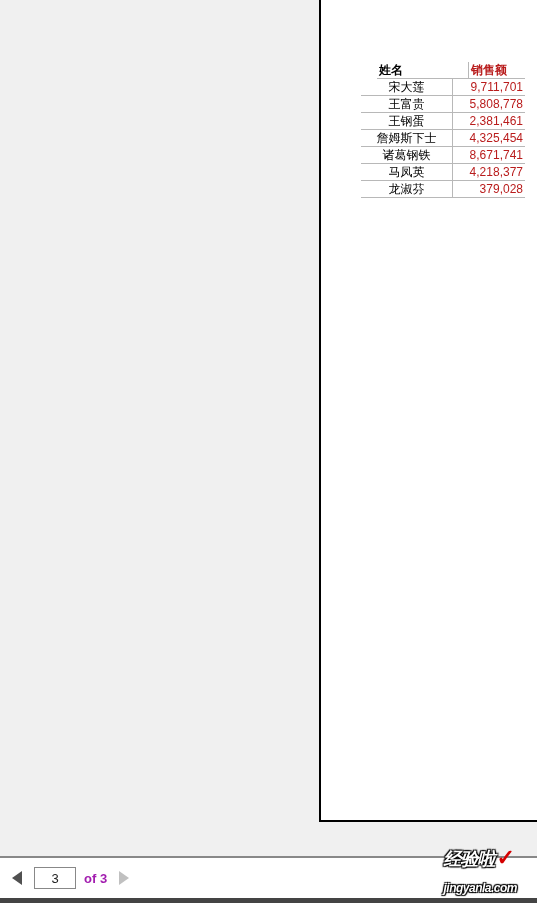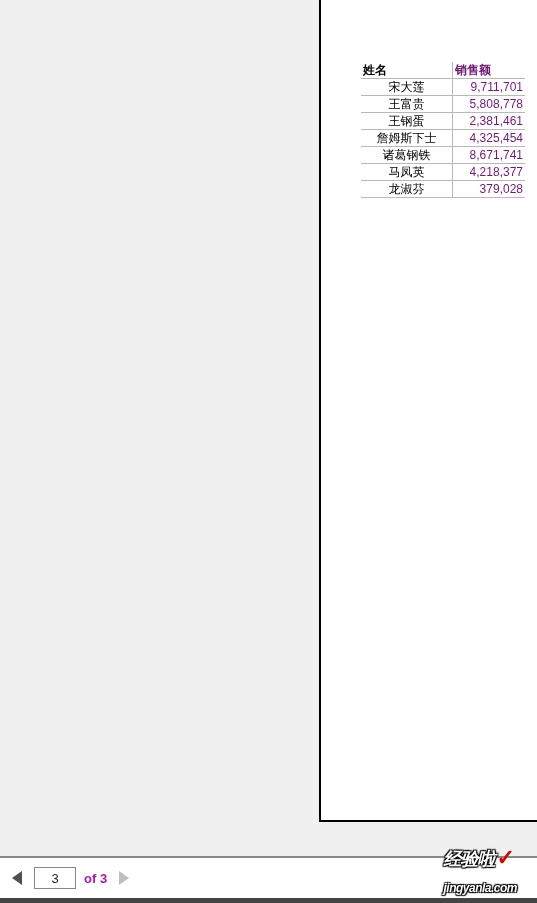--- a/index.html
+++ b/index.html
@@ -26,32 +26,32 @@
       padding-left: 40px;
       padding-right: 12px;
     }
     .row {
       display: flex;
       height: 17px;
       font-size: 12px;
       line-height: 17px;
       border-bottom: 1px solid #b8b8b8;
     }
-    .row.header { font-weight: bold; }
+    .row.header { font-weight: bold; margin-left: 16px; }
     .cell-name {
       width: 92px;
       text-align: center;
       color: #000;
       border-right: 1px solid #b8b8b8;
     }
     .cell-value {
       flex: 1;
       text-align: right;
       padding-right: 2px;
-      color: #701a75;
+      color: #b91c1c;
     }
     .row.header .cell-name,
     .row.header .cell-value { text-align: left; padding-left: 2px; }
     .row.header .cell-value { text-align: left; }
 
     .toolbar {
       height: 42px;
       background: #ffffff;
       border-top: 2px solid #888;
       display: flex;

